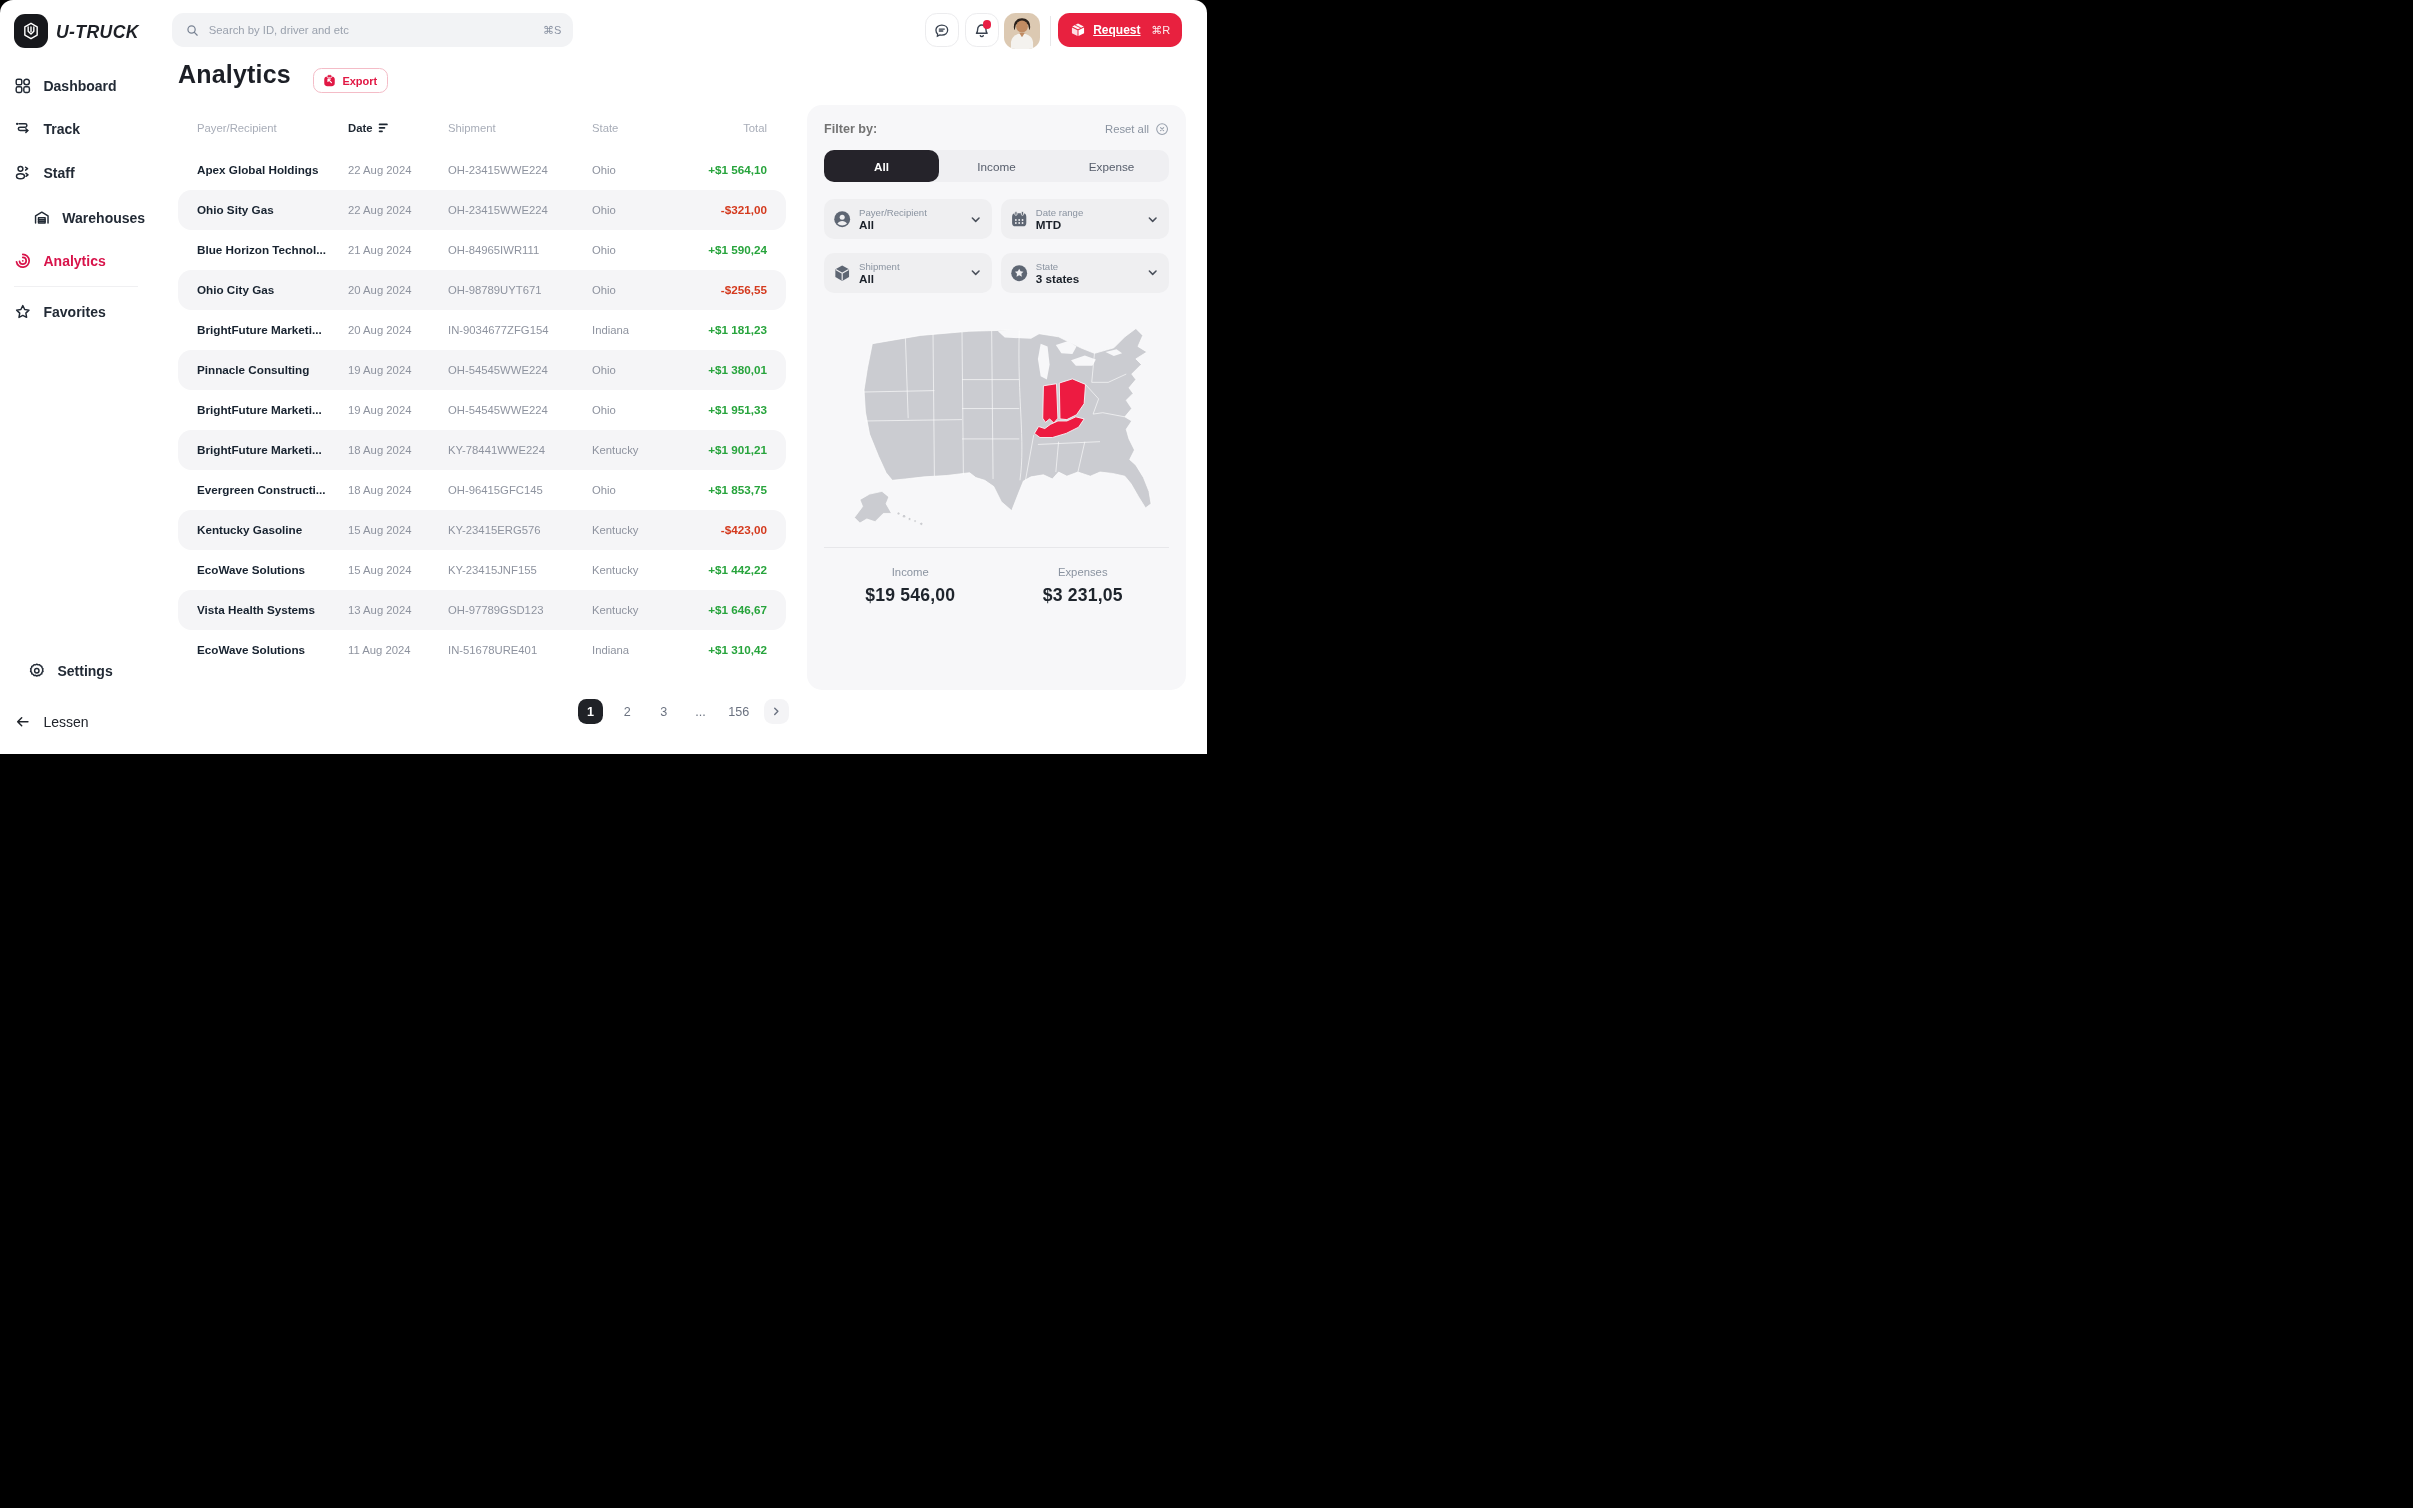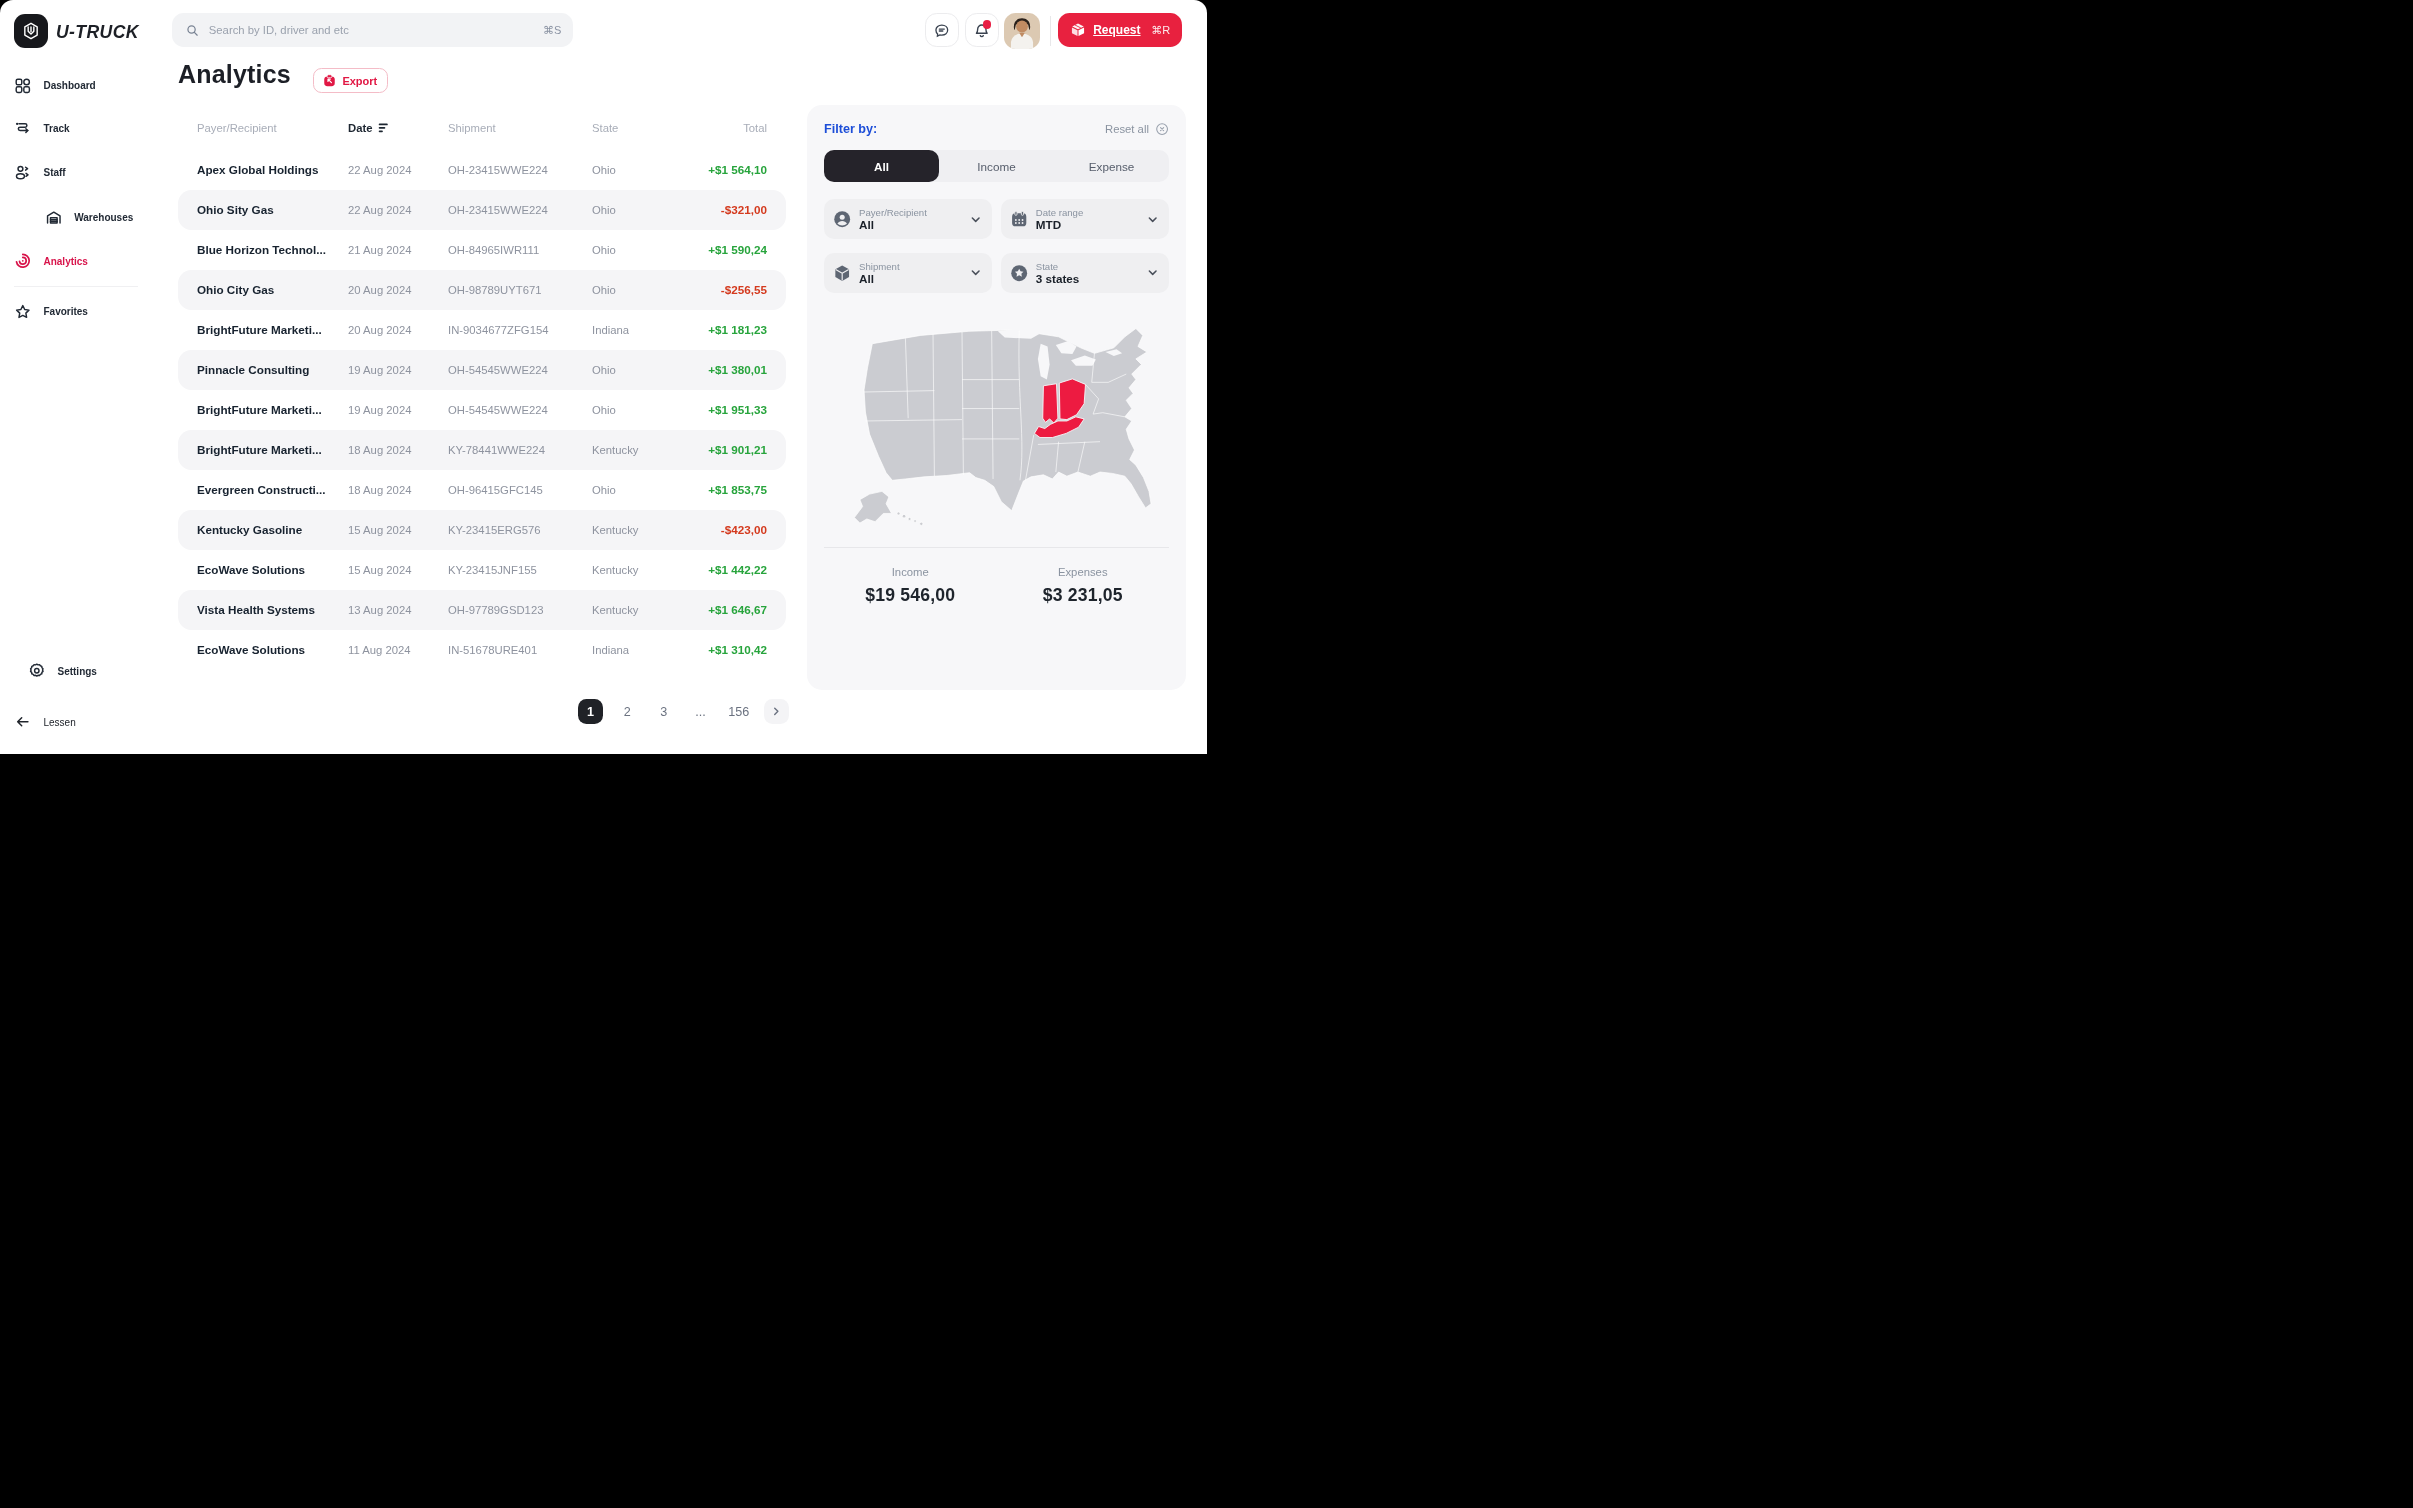--- a/index.html
+++ b/index.html
@@ -18,21 +18,21 @@
   .iconbtn.chat { left:925px; } .iconbtn.bell { left:965px; }
   .bell-dot { position:absolute; right:6.7px; top:5.9px; width:8.4px; height:8.4px; border-radius:50%; background:#e81f44; }
   .avatar { position:absolute; left:1004px; top:12.6px; width:36px; height:36px; border-radius:11.7px; overflow:hidden; }
   .top-divider { position:absolute; left:1050px; top:16px; width:0.8px; height:30px; background:#e8e8ea; }
   .request-btn { position:absolute; left:1058px; top:13.4px; width:124px; height:34px; border-radius:11.7px; background:#e8213f; color:#fff; display:flex; align-items:center; padding:0 11.7px; gap:7.5px; cursor:pointer; }
   .request-btn .lbl { font-size:12px; font-weight:700;text-decoration:underline; }
   .request-btn .kbd { margin-left:auto; font-size:11px; color:rgba(255,255,255,.9); font-weight:400; }
 
   
   .sidebar { position:absolute; left:0; top:62px; width:164px; height:692px; }
-  .nav-item { display:flex; align-items:center; gap:11.7px; height:34px; padding-left:14.2px; color:#222a35; font-size:10px; font-weight:600; cursor:pointer; }
+  .nav-item { display:flex; align-items:center; gap:11.7px; height:34px; padding-left:14.2px; color:#222a35; font-size:14px; font-weight:600; cursor:pointer; }
   .nav-item svg { flex:0 0 auto; }
   .nav-item.active { color:#d8134a; }
   .nav-divider { height:0.8px; background:#f0f0f2; margin:7.5px 14.2px 0 14.2px; width:124px; }
   .nav-item.n-dashboard { margin-top:6.7px; }
   .nav-item.n-track { margin-top:9.2px; }
   .nav-item.n-staff { margin-top:10px; }
   .nav-item.n-warehouses { margin-top:11px;justify-content:center; }
   .nav-item.n-analytics { margin-top:9.2px; }
   .nav-item.n-favorites { margin-top:8.4px; }
   .nav-item.n-settings { position:absolute; left:14px; top:592px; }
@@ -57,21 +57,21 @@
   .c-total.neg { color:#d43a1e; }
 
   .pagination { position:absolute; left:578px; top:699px; display:flex; align-items:center; gap:11.7px; }
   .page-item { min-width:25px; height:25px; display:flex; align-items:center; justify-content:center; font-size:12.6px; color:#6b7280; border-radius:8.4px; cursor:pointer; padding:0 3.4px; }
   .page-item.active { background:#202227; color:#fff; font-weight:700; }
   .page-next { width:25px; height:25px; border-radius:8.4px; background:#f4f4f6; display:flex; align-items:center; justify-content:center; cursor:pointer; }
 
   
   .panel { position:absolute; left:807px; top:105px; width:379px; height:585px; background:#f7f7f9; border-radius:15px; padding:17px; }
   .panel-head { display:flex; align-items:center; justify-content:space-between; }
-  .panel-title { font-size:12.6px; font-weight:800; color:#1d4ed8; }
+  .panel-title { font-size:12.6px; font-weight:800; color:#737373; }
   .reset { display:flex; align-items:center; gap:5.9px; font-size:11.3px; color:#8a93a0; cursor:pointer; }
   .tabs { margin-top:14.2px; height:32px; background:#efeff2; border-radius:10px; display:flex; padding:0; }
   .tab { flex:1; display:flex; align-items:center; justify-content:center; font-size:11.7px; color:#565d6b; border-radius:10px; cursor:pointer; }
   .tab.active { background:#25232a; color:#fff; font-weight:700; }
   .dd-grid { margin-top:17px; display:grid; grid-template-columns:1fr 1fr; gap:13.4px 8.4px; }
   .dd { height:40px; background:#efeff1; border-radius:10px; display:flex; align-items:center; padding:0 10px 0 9.2px; gap:7.5px; cursor:pointer; }
   .dd-txt { display:flex; flex-direction:column; line-height:1.15; }
   .dd-label { font-size:9.6px; color:#8a93a0; }
   .dd-value { font-size:11.7px; font-weight:700; color:#1a2029; }
   .dd-chevron { margin-left:auto; }

